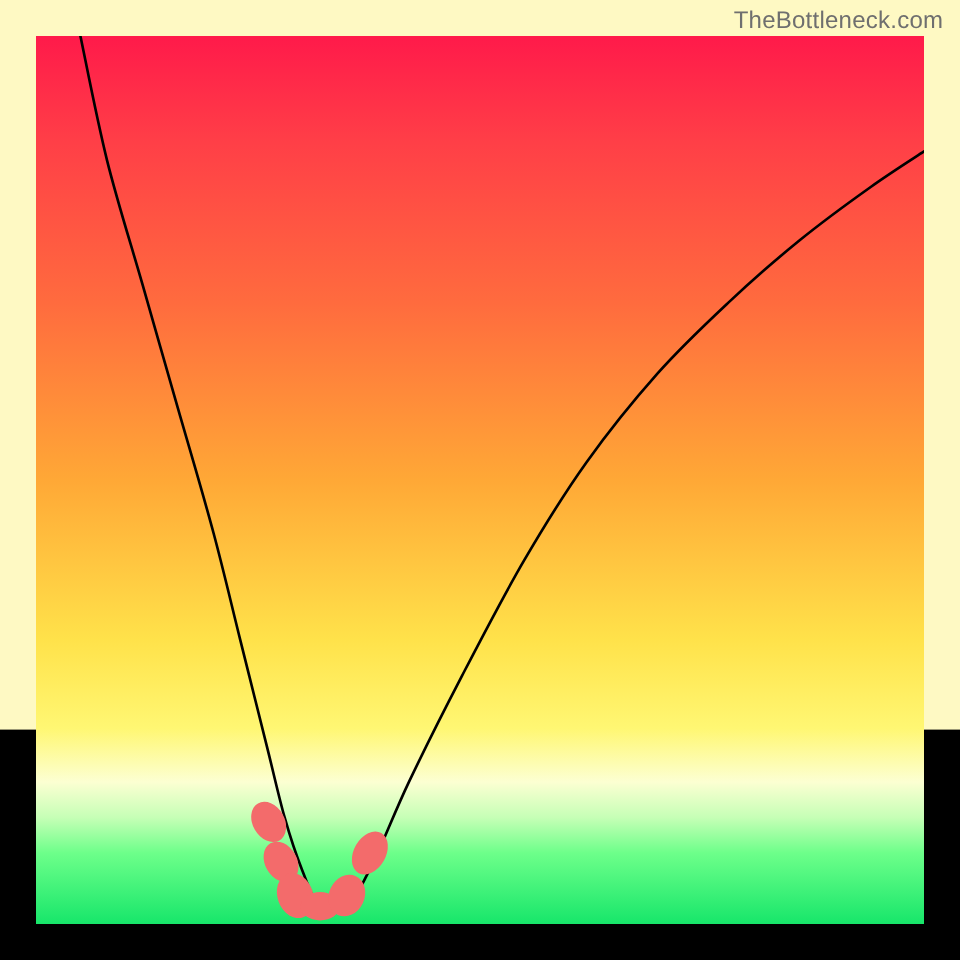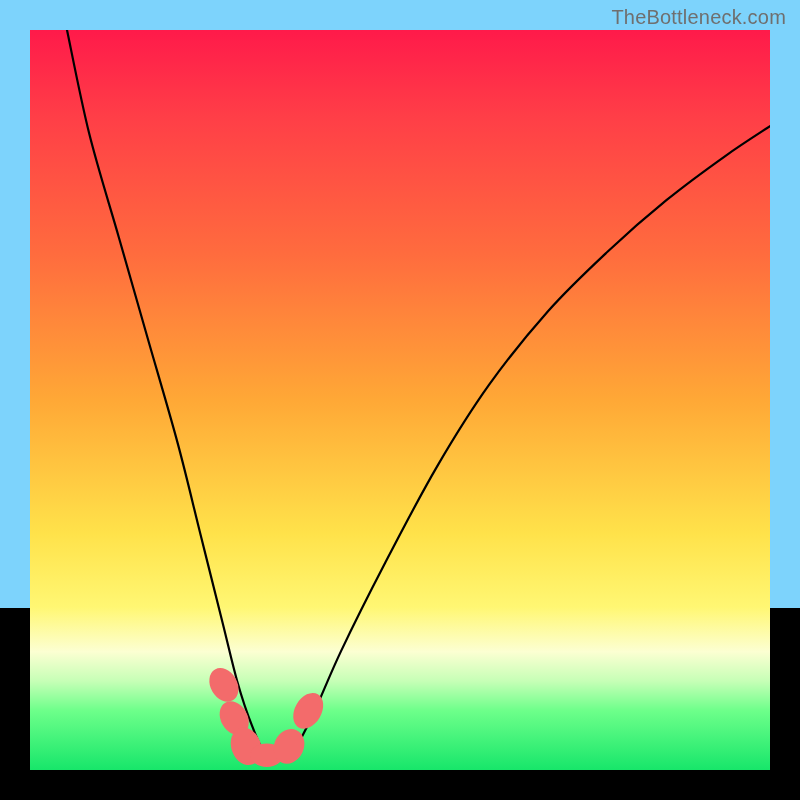--- a/index.html
+++ b/index.html
@@ -10,21 +10,21 @@
     overflow: hidden;
     background: #000;
     font-family: Arial, Helvetica, sans-serif;
   }
   .frame {
     position: absolute;
     top: 0;
     left: 0;
     width: 800px;
     height: 608px;
-    background: #7dd3fc;
+    background: #fef9c3;
   }
   .plot {
     position: absolute;
     top: 30px;
     left: 30px;
     width: 740px;
     height: 740px;
     background: linear-gradient(
       to bottom,
       #ff1a4a 0%,

